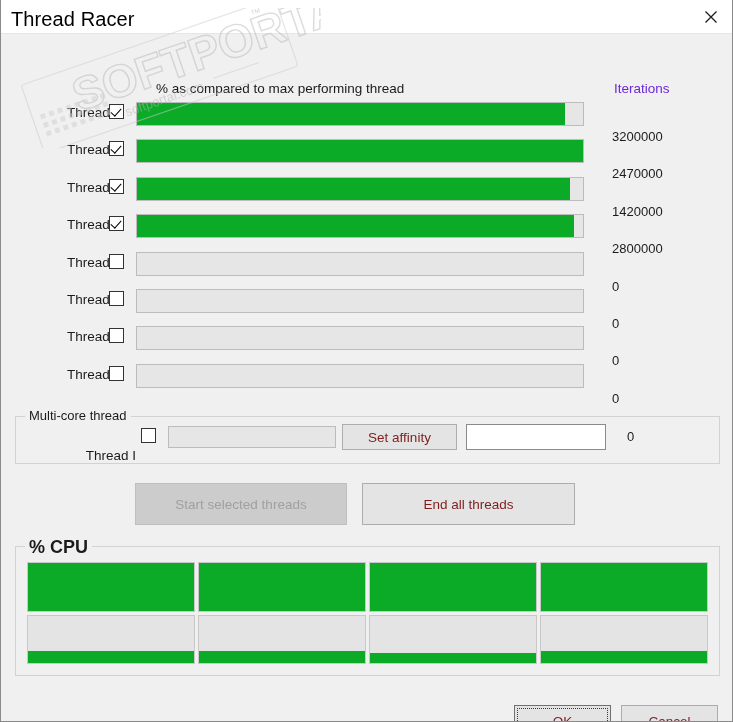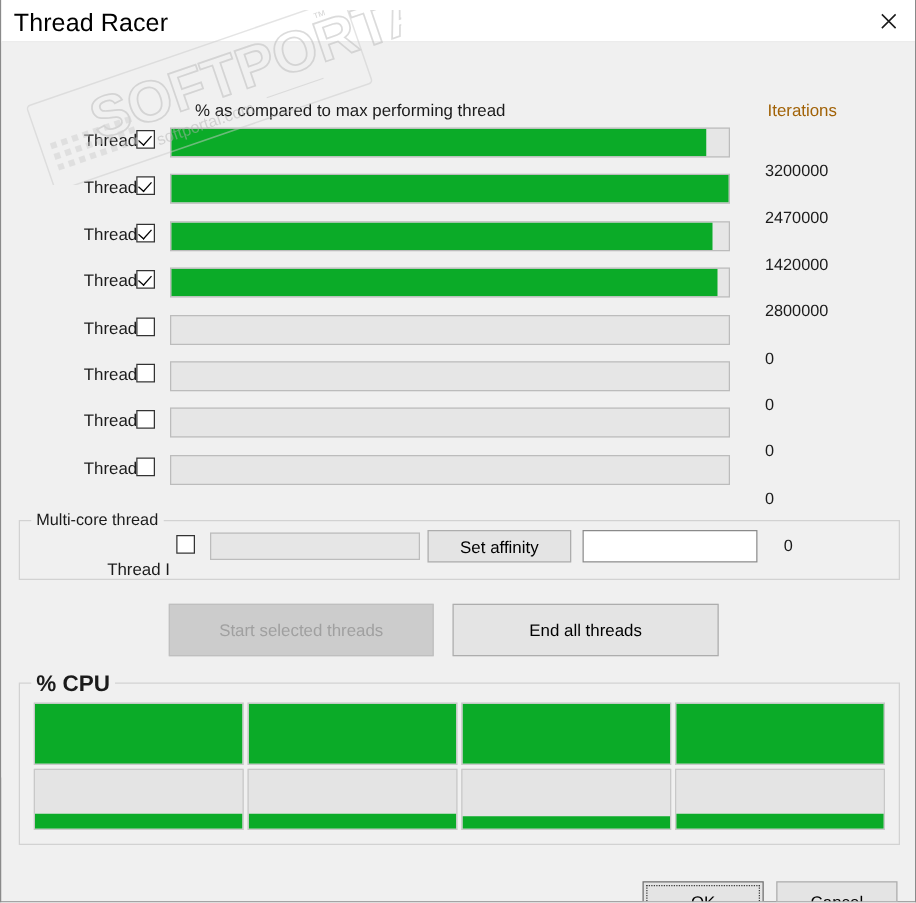--- a/index.html
+++ b/index.html
@@ -65,21 +65,21 @@
     position: absolute;
     left: 155px; top: 47px;
     font-size: 13.5px;
     color: #1b1b1b;
     white-space: nowrap;
   }
   .hdr-iter {
     position: absolute;
     left: 613px; top: 47px;
     font-size: 13.5px;
-    color: #a16207;
+    color: #6d28d9;
     white-space: nowrap;
   }
 
   
   .trow {
     position: absolute;
     left: 0;
     width: 733px;
     height: 28px;
   }
@@ -182,21 +182,21 @@
     width: 168px; height: 22px;
     background: #e6e6e6;
     border: 1px solid #bcbcbc;
     box-sizing: border-box;
   }
   .btn {
     background: #e4e4e4;
     border: 1px solid #adadad;
     box-sizing: border-box;
     font-size: 13.5px;
-    color: #000000;
+    color: #7f1d1d;
     display: flex;
     align-items: center;
     justify-content: center;
     cursor: default;
     font-family: "Liberation Sans", sans-serif;
   }
   .btn.disabled {
     background: #cccccc;
     border-color: #bfbfbf;
     color: #a0a0a0;

